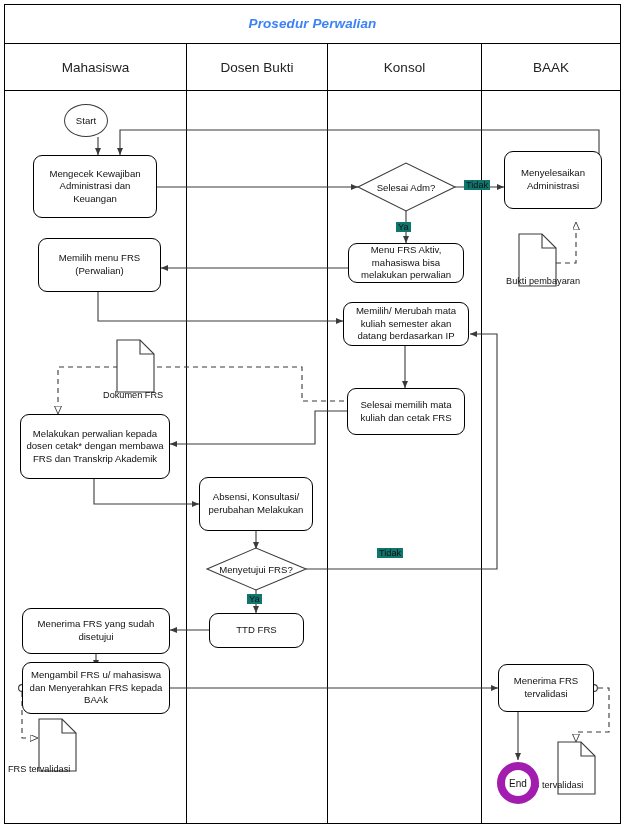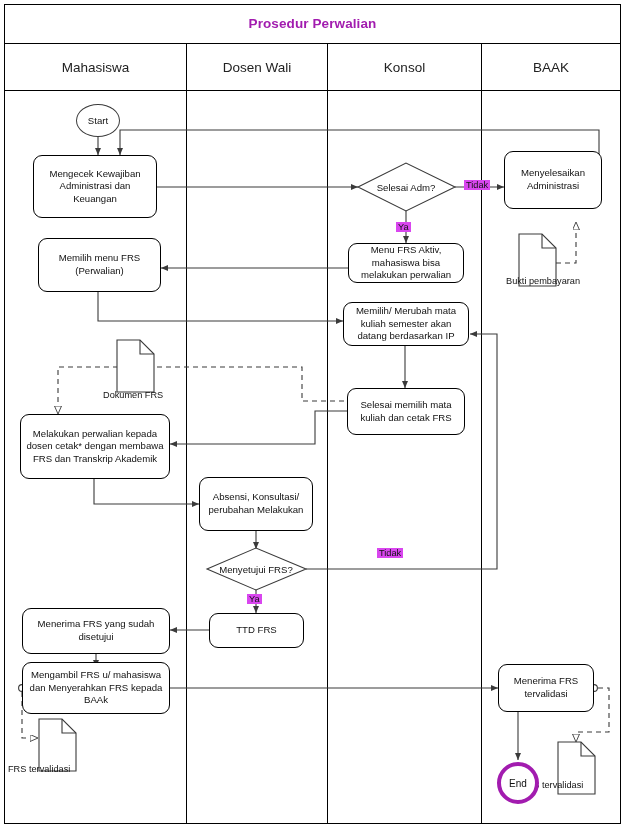--- a/index.html
+++ b/index.html
@@ -1,49 +1,49 @@
 <!DOCTYPE html>
 <html><head>
 <meta charset="utf-8">
 <style>
   html,body{margin:0;padding:0;background:#ffffff;}
   body{font-family:"Liberation Sans","DejaVu Sans",sans-serif;}
   #page{position:relative;width:625px;height:828px;background:#ffffff;overflow:hidden;}
   #frame{position:absolute;left:4px;top:4px;width:617px;height:820px;border:1px solid #000;box-sizing:border-box;}
   #title-bar{position:absolute;left:4px;top:4px;width:617px;height:40px;box-sizing:border-box;border-bottom:1px solid #000;
              display:flex;align-items:center;justify-content:center;}
-  #title-text{font-size:13.5px;font-weight:bold;color:#a21caf;letter-spacing:.1px;}
+  #title-text{font-size:13.5px;font-weight:bold;color:#3b82f6;letter-spacing:.1px;font-style:italic;}
   .lane-divider{position:absolute;top:44px;width:0;border-left:1px solid #000;height:780px;}
   .lane-header{position:absolute;top:44px;height:46px;display:flex;align-items:center;justify-content:center;
                font-size:13.5px;color:#222;}
   #header-rule{position:absolute;left:5px;top:90px;width:615px;height:0;border-top:1px solid #000;}
   svg#wires{position:absolute;left:0;top:0;width:625px;height:828px;pointer-events:none;}
   .node{position:absolute;box-sizing:border-box;display:flex;align-items:center;justify-content:center;text-align:center;
         border:1px solid #000000;border-radius:9px;background:#fff;font-size:9.6px;line-height:1.32;color:#111;padding:2px 4px;}
   .terminator{position:absolute;box-sizing:border-box;border:1px solid #3a3a3a;border-radius:50%;background:#fff;
               display:flex;align-items:center;justify-content:center;font-size:9.6px;color:#111;}
-  .terminator.end{border:4px solid #a21caf;font-size:10px;}
+  .terminator.end{border:8px solid #a21caf;font-size:10px;}
   .decision-label{position:absolute;display:flex;align-items:center;justify-content:center;text-align:center;
                   font-size:9.6px;color:#111;}
-  .edge-label{position:absolute;font-size:9.2px;color:#111;background:#d946ef;padding:0 2px;white-space:nowrap;}
+  .edge-label{position:absolute;font-size:9.2px;color:#111;background:#0f766e;padding:0 2px;white-space:nowrap;}
   .doc-caption{position:absolute;font-size:9.2px;color:#111;white-space:nowrap;}
 </style>
 </head>
 <body>
 
 <div id="page">
 
   <div id="frame"></div>
 
   <div id="title-bar">
     <div id="title-text">Prosedur Perwalian</div>
   </div>
 
   <div class="lane-header" style="left:5px;width:181px;">Mahasiswa</div>
-  <div class="lane-header" style="left:187px;width:140px;">Dosen Wali</div>
+  <div class="lane-header" style="left:187px;width:140px;">Dosen Bukti</div>
   <div class="lane-header" style="left:328px;width:153px;">Konsol</div>
   <div class="lane-header" style="left:482px;width:138px;">BAAK</div>
 
   <div id="header-rule"></div>
   <div class="lane-divider" style="left:186px;"></div>
   <div class="lane-divider" style="left:327px;"></div>
   <div class="lane-divider" style="left:481px;"></div>
 
   <svg id="wires" viewBox="0 0 625 828">
     <defs>
@@ -140,21 +140,21 @@
       
       <path d="M39,719 L62,719 L76,733 L76,771 L39,771 z" fill="#ffffff" stroke="#3a3a3a" stroke-width="1.1"></path>
       <path d="M62,719 L62,733 L76,733" fill="none" stroke="#3a3a3a" stroke-width="1.1"></path>
 
       
       <path d="M558,742 L581,742 L595,756 L595,794 L558,794 z" fill="#ffffff" stroke="#3a3a3a" stroke-width="1.1"></path>
       <path d="M581,742 L581,756 L595,756" fill="none" stroke="#3a3a3a" stroke-width="1.1"></path>
     </g>
   </svg>
 
-  <div class="terminator" style="left:76px;top:104px;width:44px;height:33px;">Start</div>
+  <div class="terminator" style="left:64px;top:104px;width:44px;height:33px;">Start</div>
 
   <div class="node" style="left:33px;top:155px;width:124px;height:63px;">Mengecek Kewajiban Administrasi dan Keuangan</div>
 
   <div class="decision-label" style="left:360px;top:178px;width:92px;height:18px;">Selesai Adm?</div>
 
   <div class="node" style="left:504px;top:151px;width:98px;height:58px;">Menyelesaikan Administrasi</div>
 
   <div class="doc-caption" style="left:506px;top:276px;">Bukti pembayaran</div>
 
   <div class="node" style="left:348px;top:243px;width:116px;height:40px;">Menu FRS Aktiv, mahasiswa bisa melakukan perwalian</div>

